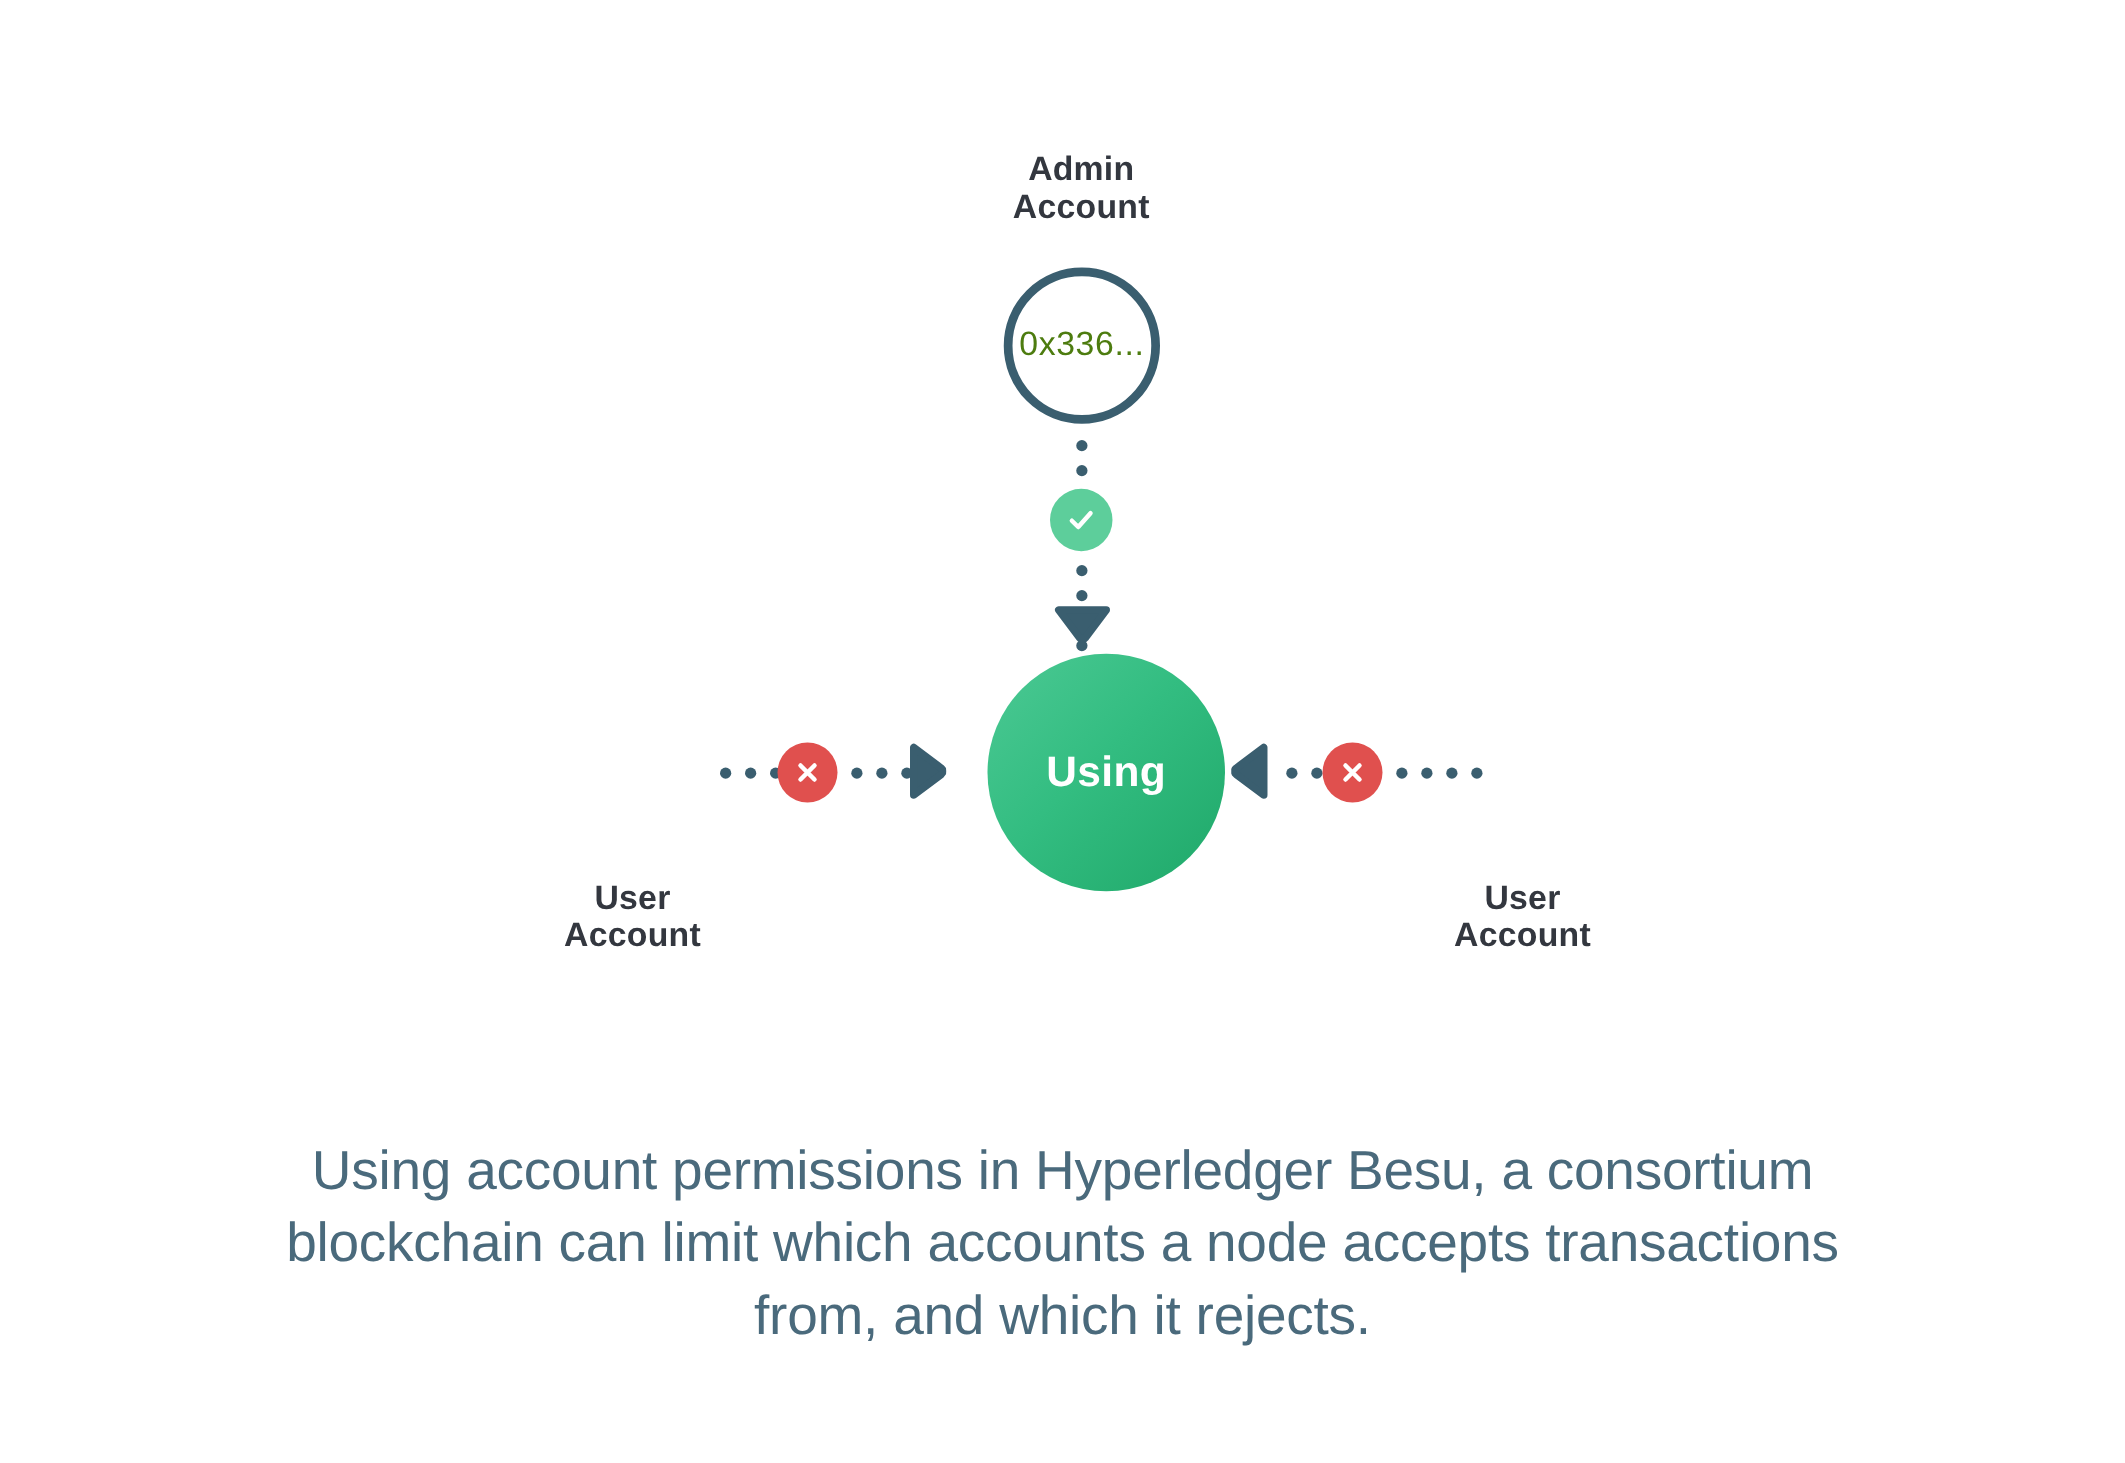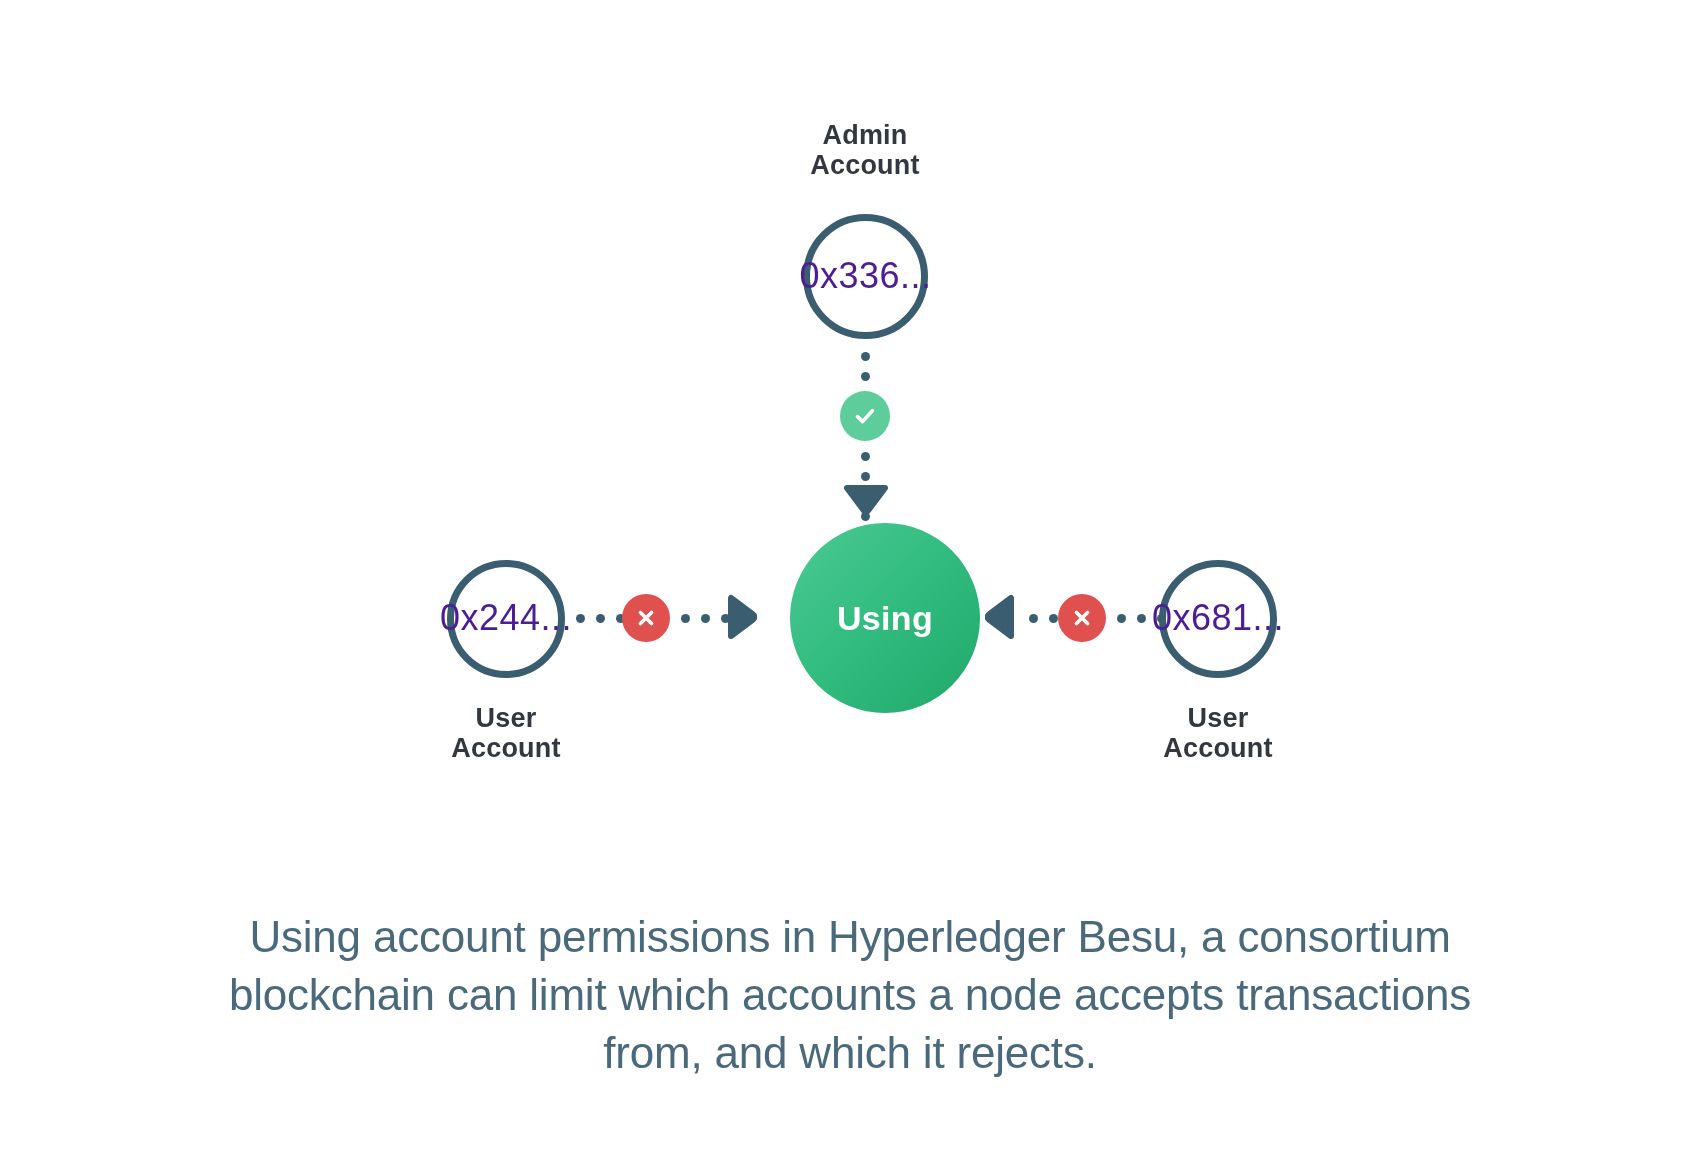--- a/index.html
+++ b/index.html
@@ -45,22 +45,22 @@
     position: absolute;
     border-radius: 50%;
     background: #ffffff;
     border: 7px solid #3a5e6f;
     box-sizing: border-box;
     display: flex;
     align-items: center;
     justify-content: center;
   }
   .acct-circle span {
-    color: #4c1d95;
-    font-size: 36px;
+    color: #4d7c0f;
+    font-size: 27px;
     font-weight: normal;
     letter-spacing: 0.5px;
     transform: translateY(-1px);
   }
 
   
   #node-circle {
     position: absolute;
     left: 790px;
     top: 523px;
@@ -159,23 +159,20 @@
     <div class="arrowhead" style="left: 843px; top: 484px;">
       <svg width="46" height="30" viewBox="0 0 46 30">
         <path d="M4 4 H42 L25.5 26 Q23 29 20.5 26 Z" fill="#3a5e6f" stroke="#3a5e6f" stroke-width="6" stroke-linejoin="round"></path>
       </svg>
     </div>
 
     <div id="node-circle">
       <span>Using</span>
     </div>
 
-    <div class="acct-circle" style="left: 447px; top: 560px; width: 118px; height: 118px;">
-      <span>0x244...</span>
-    </div>
 
     <div class="node-label" style="left: 341px; top: 703px; width: 330px;">User
 Account</div>
 
     <div class="dots" style="left: 576px; top: 614px;">
       <span class="dot"></span>
       <span class="dot"></span>
       <span class="dot"></span>
       <span class="dot"></span>
     </div>
@@ -218,23 +215,20 @@
       </svg>
     </div>
 
     <div class="dots" style="left: 1117px; top: 614px;">
       <span class="dot"></span>
       <span class="dot"></span>
       <span class="dot"></span>
       <span class="dot"></span>
     </div>
 
-    <div class="acct-circle" style="left: 1159px; top: 560px; width: 118px; height: 118px;">
-      <span>0x681...</span>
-    </div>
 
     <div class="node-label" style="left: 1053px; top: 703px; width: 330px;">User
 Account</div>
 
   </div>
 
   <div id="caption">Using account permissions in Hyperledger Besu, a consortium blockchain can limit which accounts a node accepts transactions from, and which it rejects.</div>
 
 </div>
 

